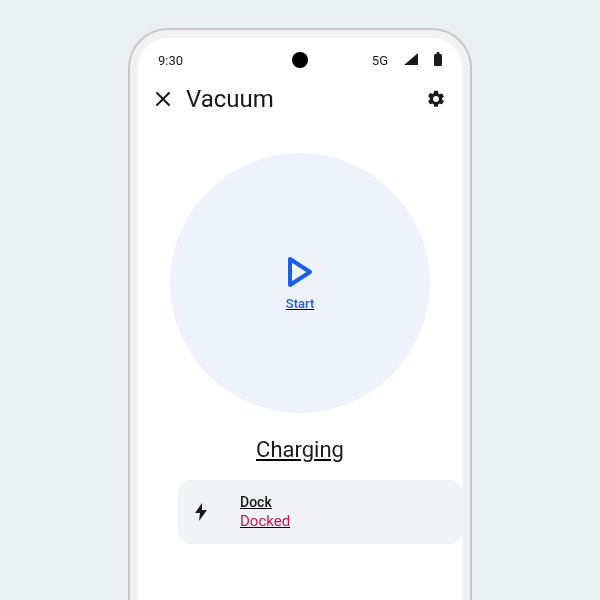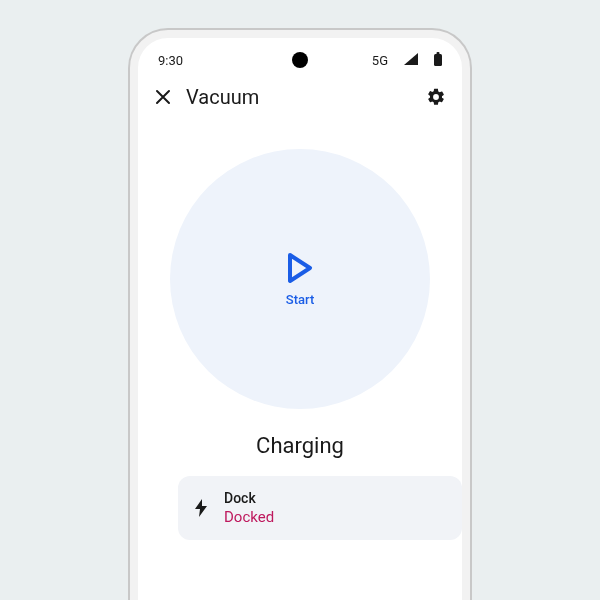--- a/index.html
+++ b/index.html
@@ -61,34 +61,35 @@
     .close-icon {
       width: 18px;
       height: 18px;
       display: flex;
       align-items: center;
       justify-content: center;
       cursor: pointer;
     }
     .header-title {
       flex: 1;
-      font-size: 20px;
+      font-size: 24px;
       font-weight: 400;
       color: #1a1a1a;
     }
     .gear-icon {
       width: 20px;
       height: 20px;
       cursor: pointer;
     }
     .main {
       display: flex;
       flex-direction: column;
       align-items: center;
       padding: 20px;
+      text-decoration: underline;
     }
     .big-circle {
       width: 260px;
       height: 260px;
       border-radius: 50%;
       background: #eef3fb;
       display: flex;
       flex-direction: column;
       align-items: center;
       justify-content: center;
@@ -109,21 +110,21 @@
       color: #1a1a1a;
     }
     .card {
       margin-top: 18px;
       width: 100%;
       background: #f1f3f7;
       border-radius: 12px;
       padding: 14px 16px;
       display: flex;
       align-items: center;
-      gap: 14px;
+      gap: 30px;
       margin-left: 40px;
     }
     .bolt-icon {
       width: 16px;
       height: 18px;
     }
     .card-text {
       display: flex;
       flex-direction: column;
       gap: 2px;

